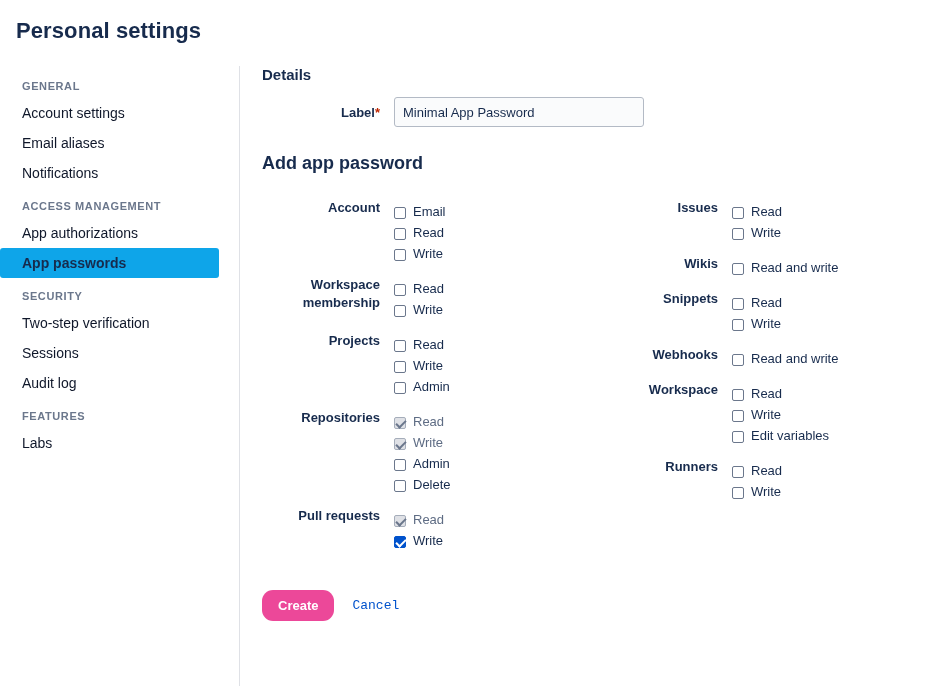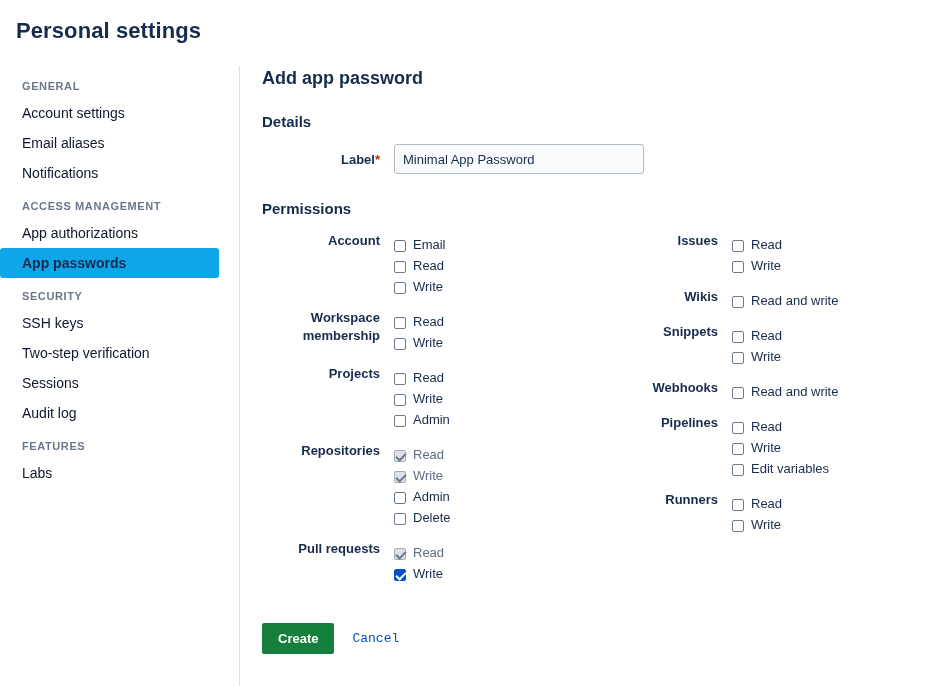--- a/index.html
+++ b/index.html
@@ -168,26 +168,26 @@
     line-height: 14px;
   }
   .cb-label.muted { color: #5e6c84; }
   
   #actions {
     display: flex;
     align-items: center;
     margin-top: 28px;
   }
   #create-button {
-    background: #15803d;
+    background: #ec4899;
     color: #ffffff;
     font-size: 13px;
     font-weight: bold;
     border: none;
-    border-radius: 2px;
+    border-radius: 11px;
     padding: 8px 16px;
     cursor: pointer;
     font-family: "Liberation Sans", sans-serif;
   }
   #cancel-link {
     color: #0052cc;
     font-size: 13px;
     margin-left: 18px;
     text-decoration: none;
     cursor: pointer;
@@ -203,43 +203,41 @@
 
   <nav id="sidebar">
       <div class="side-section-title">GENERAL</div>
       <a class="side-item" href="#">Account settings</a>
       <a class="side-item" href="#">Email aliases</a>
       <a class="side-item" href="#">Notifications</a>
       <div class="side-section-title">ACCESS MANAGEMENT</div>
       <a class="side-item" href="#">App authorizations</a>
       <a class="side-item active" href="#">App passwords</a>
       <div class="side-section-title">SECURITY</div>
-      <a class="side-item" href="#">SSH keys</a>
       <a class="side-item" href="#">Two-step verification</a>
       <a class="side-item" href="#">Sessions</a>
       <a class="side-item" href="#">Audit log</a>
       <div class="side-section-title">FEATURES</div>
       <a class="side-item" href="#">Labs</a>
     </nav>
 
   <div id="main">
-    <div id="main-title">Add app password</div>
-
     <div>
       <div class="section-heading">Details</div>
       <div class="field-row">
         <div class="field-label">
           <span>Label</span><span class="req-star">*</span>
         </div>
         <input class="text-input" id="label-input" type="text" value="Minimal App Password" style="">
       </div>
     </div>
 
+    <div id="main-title">Add app password</div>
+
     <div>
-      <div class="section-heading">Permissions</div>
       <div id="perm-columns">
         <div class="perm-col perm-col-left" id="perm-left">
             <div class="perm-group">
               <div class="perm-label">Account</div>
               <div class="perm-options">
                 <div class="cb-row">
                   <span class="cb"></span>
                   <span class="cb-label">Email</span>
                 </div>
                 <div class="cb-row">
@@ -356,21 +354,21 @@
             <div class="perm-group">
               <div class="perm-label">Webhooks</div>
               <div class="perm-options">
                 <div class="cb-row">
                   <span class="cb"></span>
                   <span class="cb-label">Read and write</span>
                 </div>
               </div>
             </div>
             <div class="perm-group">
-              <div class="perm-label">Pipelines</div>
+              <div class="perm-label">Workspace</div>
               <div class="perm-options">
                 <div class="cb-row">
                   <span class="cb"></span>
                   <span class="cb-label">Read</span>
                 </div>
                 <div class="cb-row">
                   <span class="cb"></span>
                   <span class="cb-label">Write</span>
                 </div>
                 <div class="cb-row">

